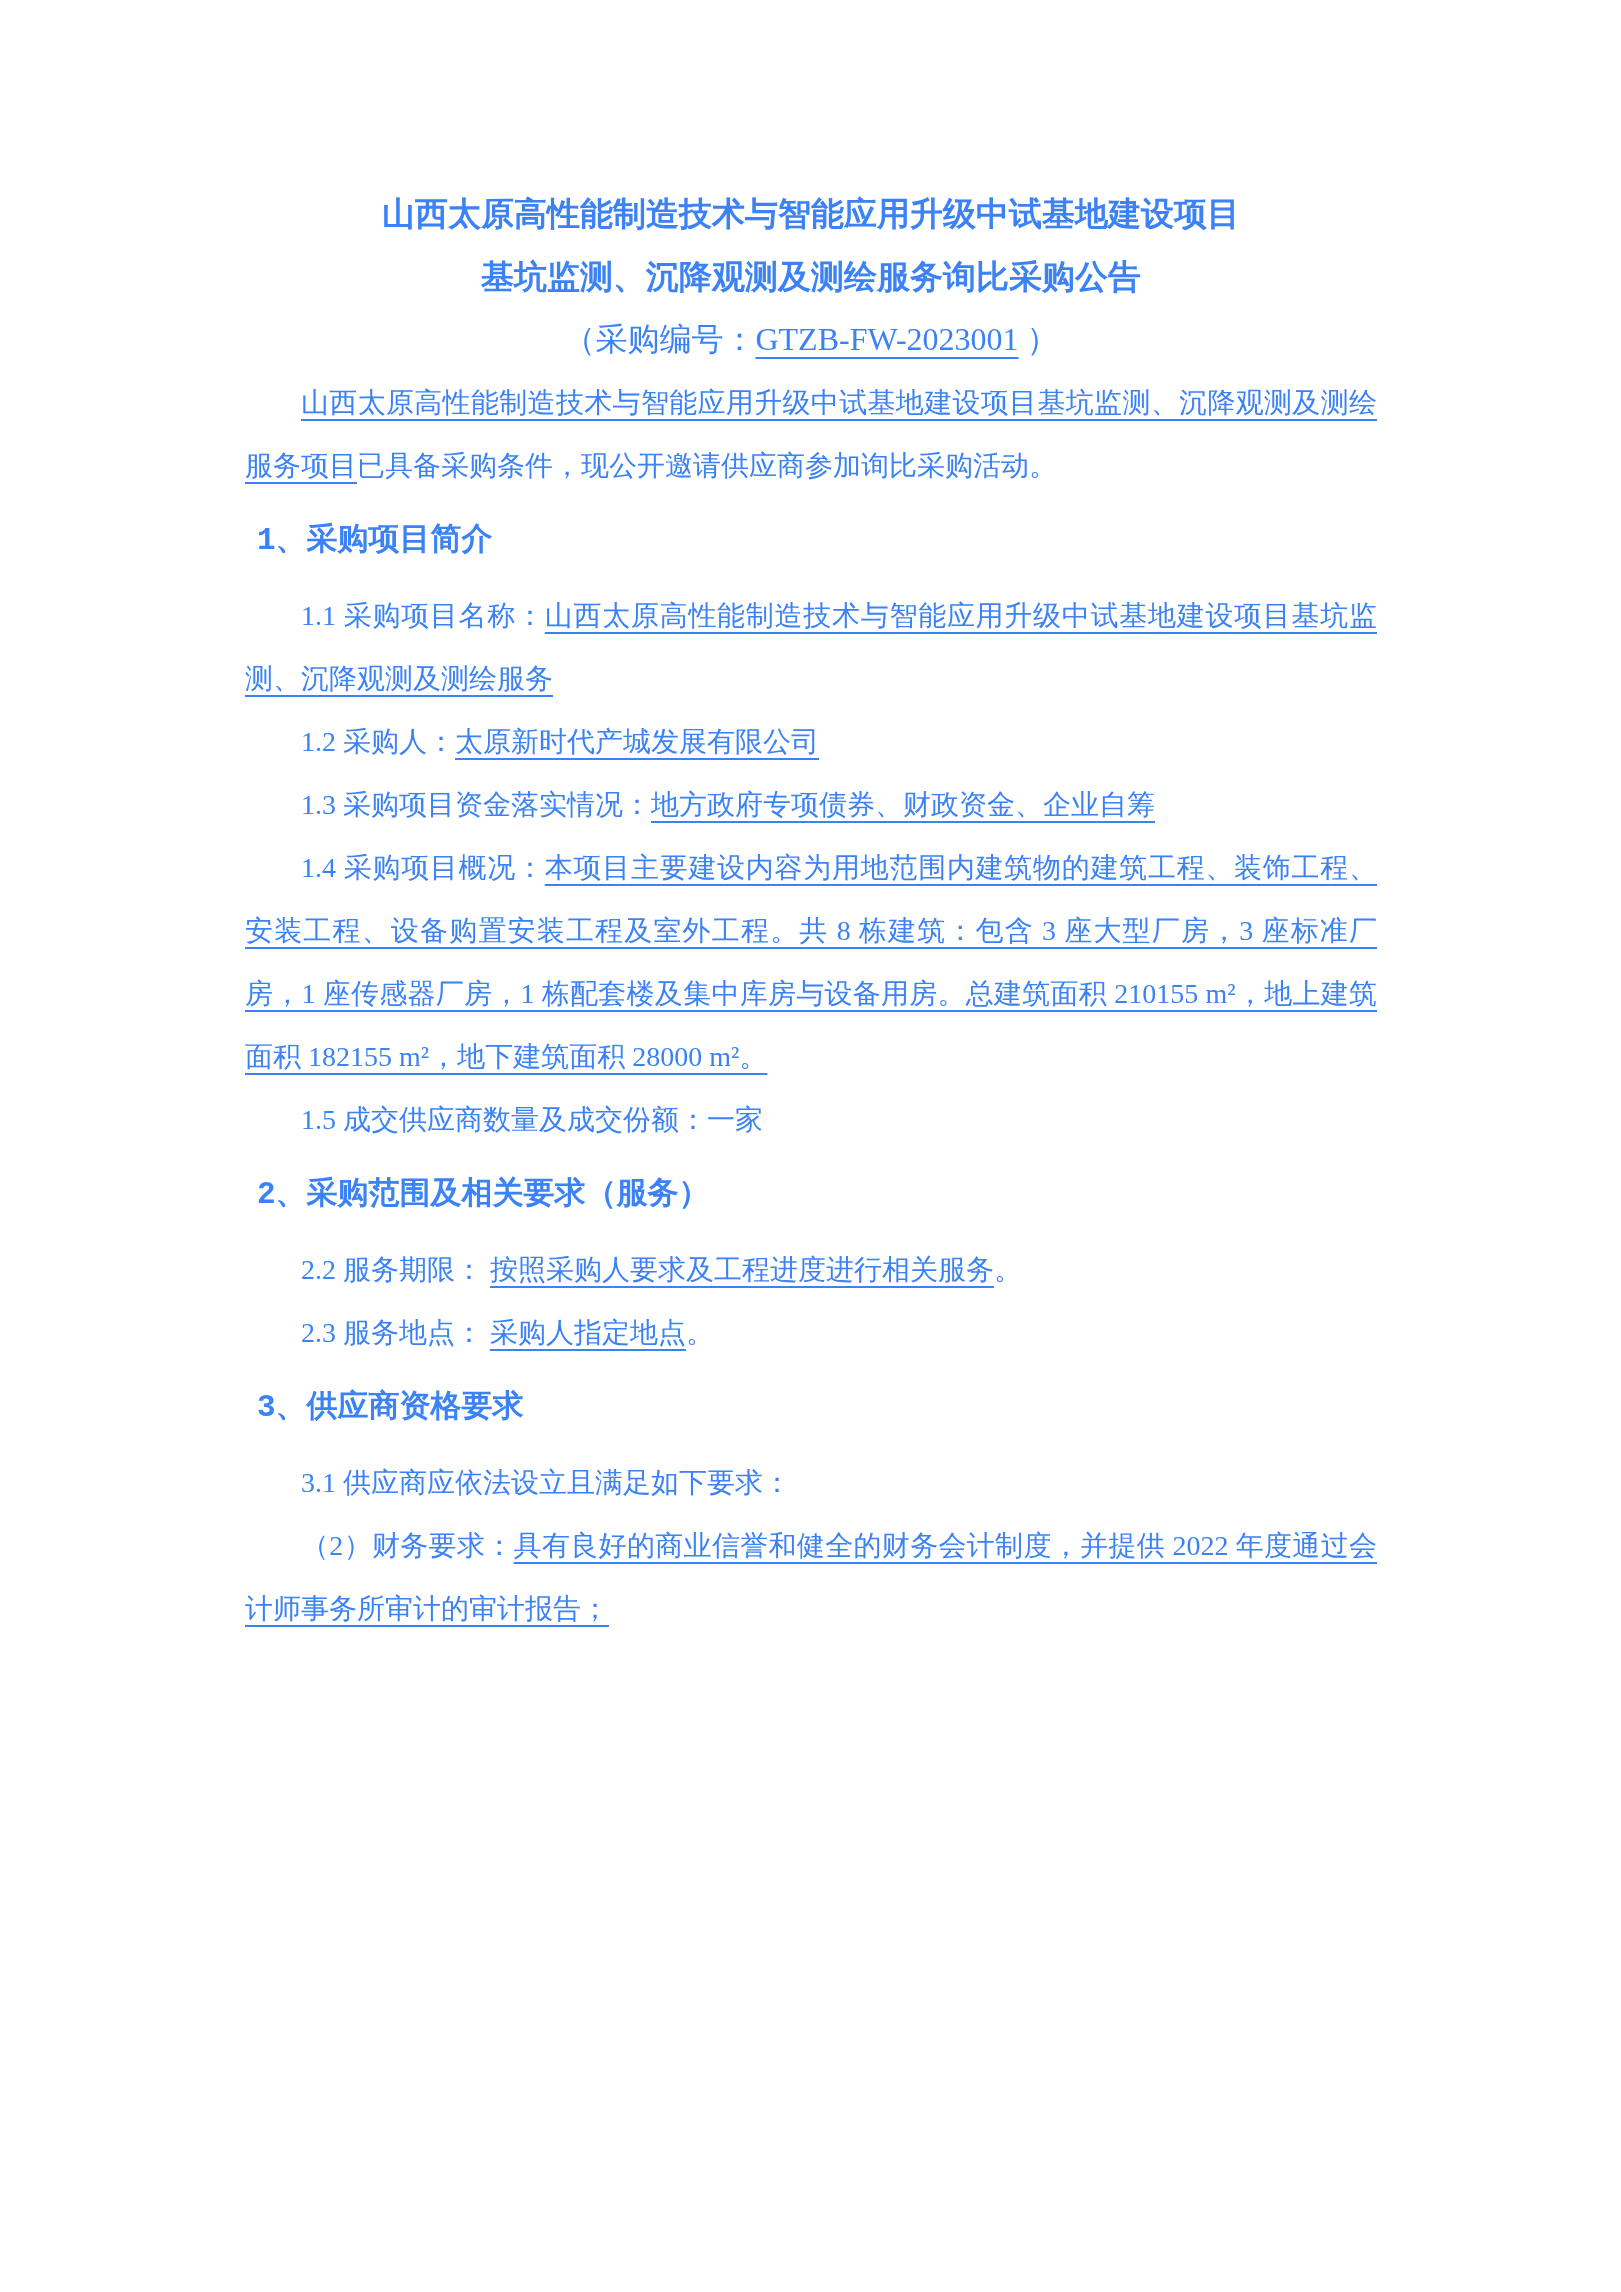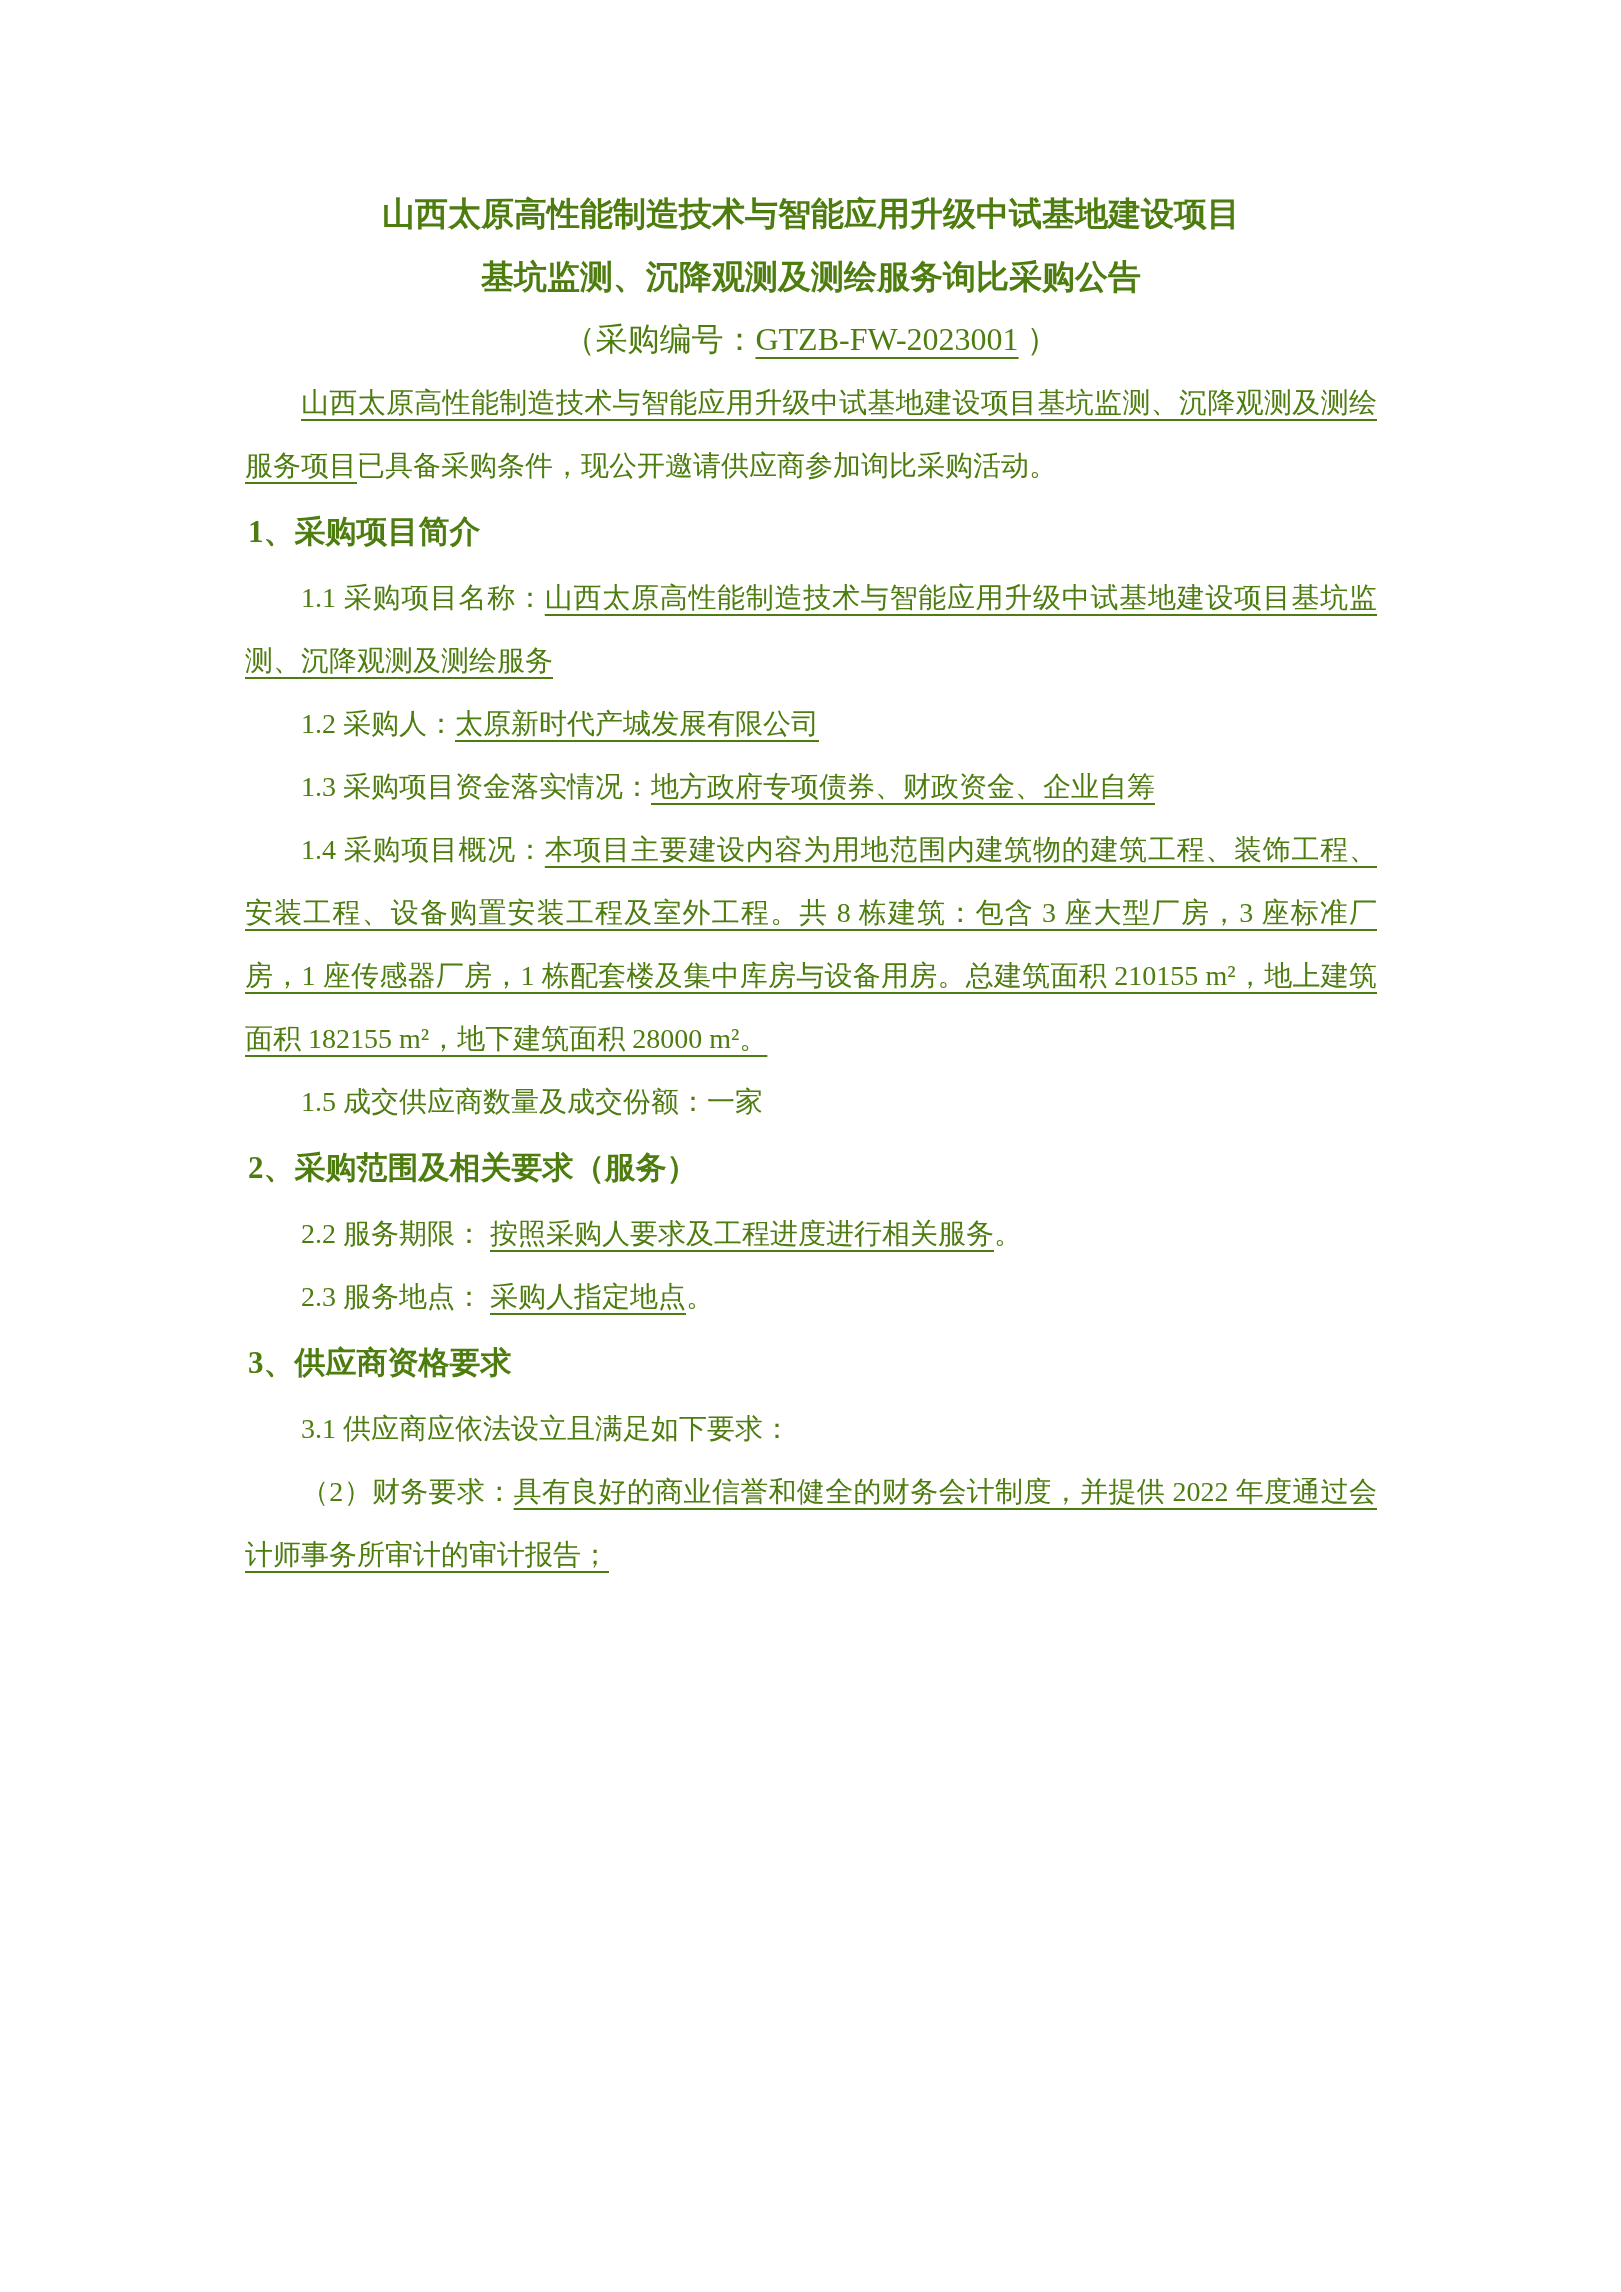--- a/index.html
+++ b/index.html
@@ -6,21 +6,21 @@
     margin: 0;
     padding: 0;
     background: #ffffff;
   }
   .page {
     position: relative;
     width: 1621px;
     height: 2293px;
     margin: 0 auto;
     background: #ffffff;
-    color: #4d7c0f;
+    color: #3b82f6;
     box-sizing: border-box;
     padding: 182px 244px 0 245px;
     overflow: hidden;
     font-family: "Liberation Serif", "DejaVu Serif", serif;
     font-size: 28px;
     line-height: 63px;
   }
   .title {
     margin: 0;
     text-align: center;
@@ -29,25 +29,25 @@
     line-height: 63px;
     font-family: "Liberation Sans", "DejaVu Sans", sans-serif;
   }
   .ref-line {
     margin: 0;
     text-align: center;
     font-size: 32px;
     line-height: 63px;
   }
   .heading {
-    margin: 3px;
+    margin: 12px;
     font-weight: bold;
     font-size: 31px;
     line-height: 63px;
-    font-family: Liberation Serif, serif;
+    font-family: Liberation Mono, monospace;
   }
   .para {
     margin: 0;
     text-align: justify;
     text-indent: 2em;
     font-size: 28px;
     line-height: 63px;
     word-break: break-all;
   }
   .u {

